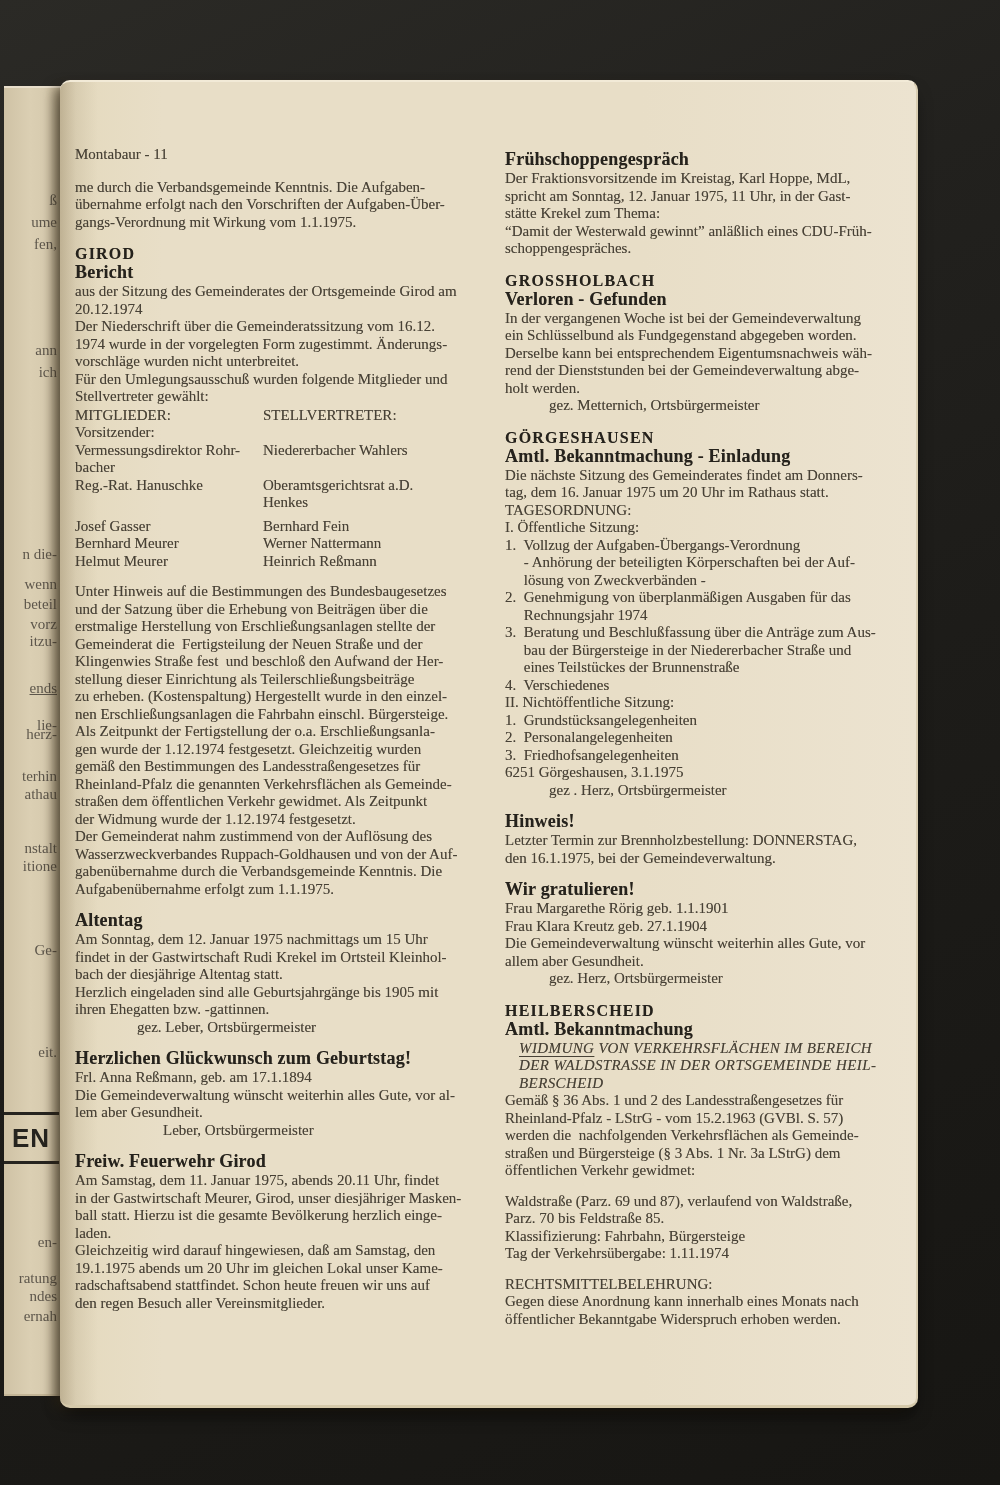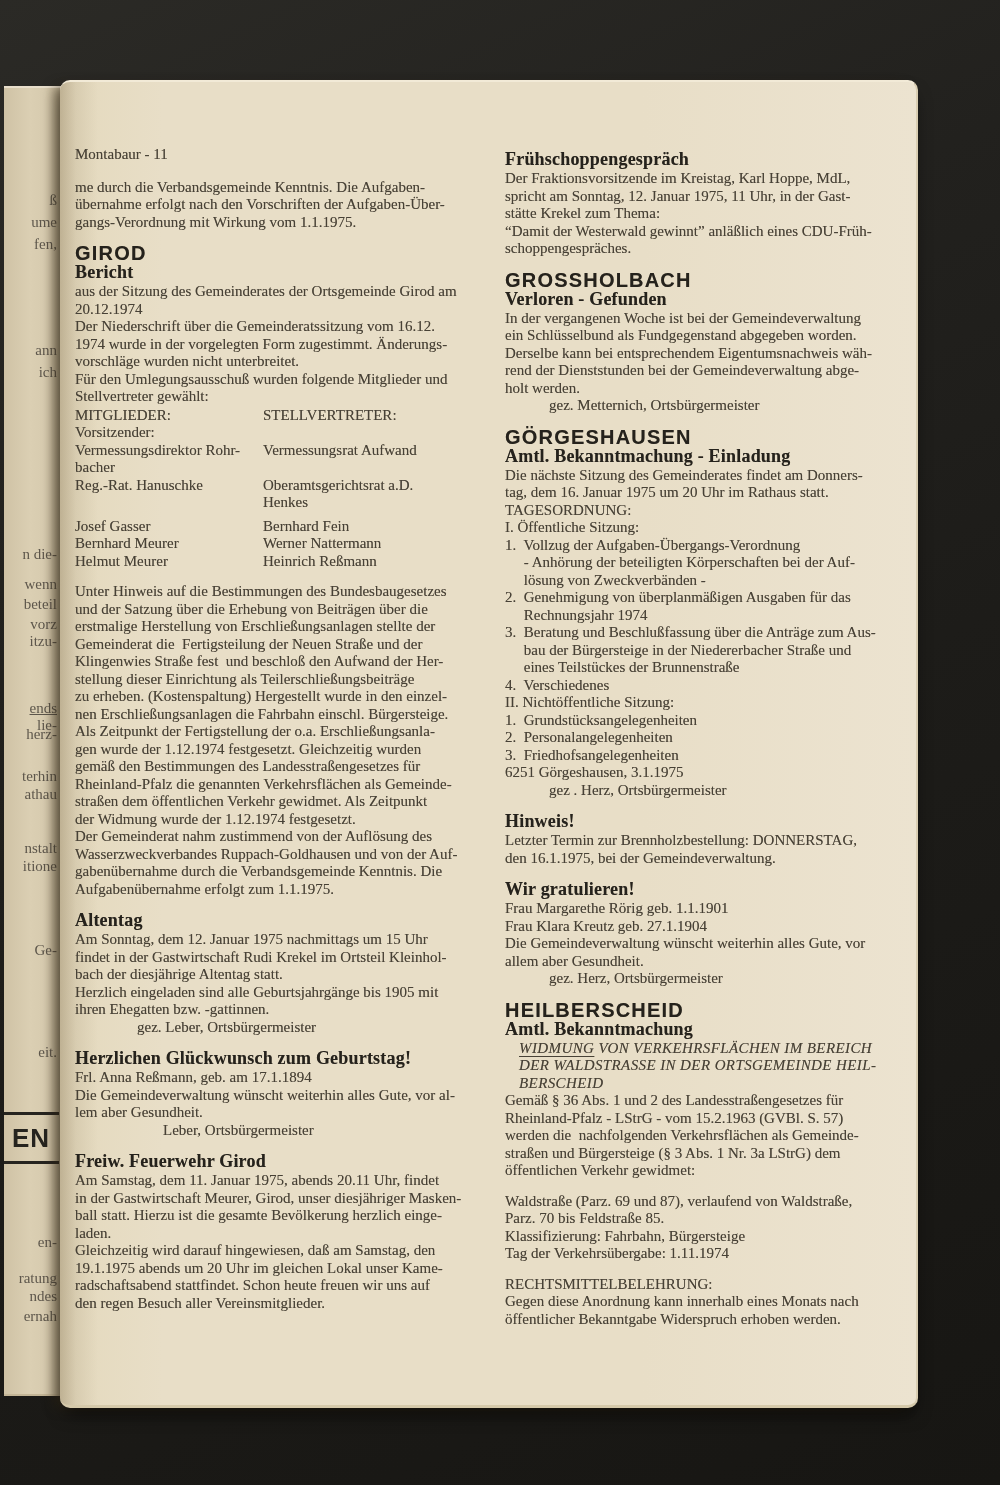--- a/index.html
+++ b/index.html
@@ -44,22 +44,22 @@
     border-radius:10px;
     box-shadow:-9px 3px 12px -3px rgba(45,35,18,.6), 0 10px 18px -6px rgba(0,0,0,.7);
     color:var(--ink);
   }
   .col{position:absolute;font-size:15px;line-height:17.5px;text-shadow:0 0 .5px rgba(70,60,45,.45);}
   .col-left{left:15px;top:64px;width:402px;}
   .col-right{left:445px;top:68px;width:415px;}
   .pagehead{margin-bottom:15px;}
   section{margin-top:13px;}
   .town{
-    font-family:Liberation Sans, sans-serif;
-    font-weight:bold;font-size:20px;line-height:19px;
+    font-family:Liberation Serif, serif;
+    font-weight:bold;font-size:16px;line-height:19px;
     letter-spacing:1.2px;color:var(--heading_ink);
   }
   .sub{
     font-family:Liberation Serif, serif;
     font-weight:bold;font-size:18px;line-height:18px;
     letter-spacing:.2px;color:var(--heading_ink);margin-bottom:2px;
   }
   .p{white-space:pre-wrap;margin:0;}
   .mt{margin-top:13px;}
   .sig{padding-left:62px;}
@@ -81,21 +81,21 @@
         <div class="fragment" style="top: 104px;">ß</div>
         <div class="fragment" style="top: 126px;">ume</div>
         <div class="fragment" style="top: 148px;">fen,</div>
         <div class="fragment" style="top: 254px;">ann</div>
         <div class="fragment" style="top: 276px;">ich</div>
         <div class="fragment" style="top: 458px;">n die-</div>
         <div class="fragment" style="top: 488px;">wenn</div>
         <div class="fragment" style="top: 508px;">beteil</div>
         <div class="fragment" style="top: 528px;">vorz</div>
         <div class="fragment" style="top: 545px;">itzu-</div>
-        <div class="fragment" style="top: 612px; text-decoration: underline;">ends</div>
+        <div class="fragment" style="top: 592px; text-decoration: underline;">ends</div>
         <div class="fragment" style="top: 629px;">lie-</div>
         <div class="fragment" style="top: 638px;">herz-</div>
         <div class="fragment" style="top: 680px;">terhin</div>
         <div class="fragment" style="top: 698px;">athau</div>
         <div class="fragment" style="top: 752px;">nstalt</div>
         <div class="fragment" style="top: 770px;">itione</div>
         <div class="fragment" style="top: 854px;">Ge-</div>
         <div class="fragment" style="top: 956px;">eit.</div>
         <div class="fragment" style="top: 1146px;">en-</div>
         <div class="fragment" style="top: 1182px;">ratung</div>
@@ -126,21 +126,21 @@
 vorschläge wurden nicht unterbreitet.
 Für den Umlegungsausschuß wurden folgende Mitglieder und
 Stellvertreter gewählt:</p>
         <div class="members">
           <div class="cell">MITGLIEDER:</div>
           <div class="cell">STELLVERTRETER:</div>
           <div class="cell">Vorsitzender:</div>
           <div class="cell"></div>
           <div class="cell">Vermessungsdirektor Rohr-
 bacher</div>
-          <div class="cell">Vermessungsrat Aufwand</div>
+          <div class="cell">Niedererbacher Wahlers</div>
           <div class="cell">Reg.-Rat. Hanuschke</div>
           <div class="cell">Oberamtsgerichtsrat a.D.
 Henkes</div>
           <div class="cell gap">Josef Gasser</div>
           <div class="cell gap">Bernhard Fein</div>
           <div class="cell">Bernhard Meurer</div>
           <div class="cell">Werner Nattermann</div>
           <div class="cell">Helmut Meurer</div>
           <div class="cell">Heinrich Reßmann</div>
         </div>

